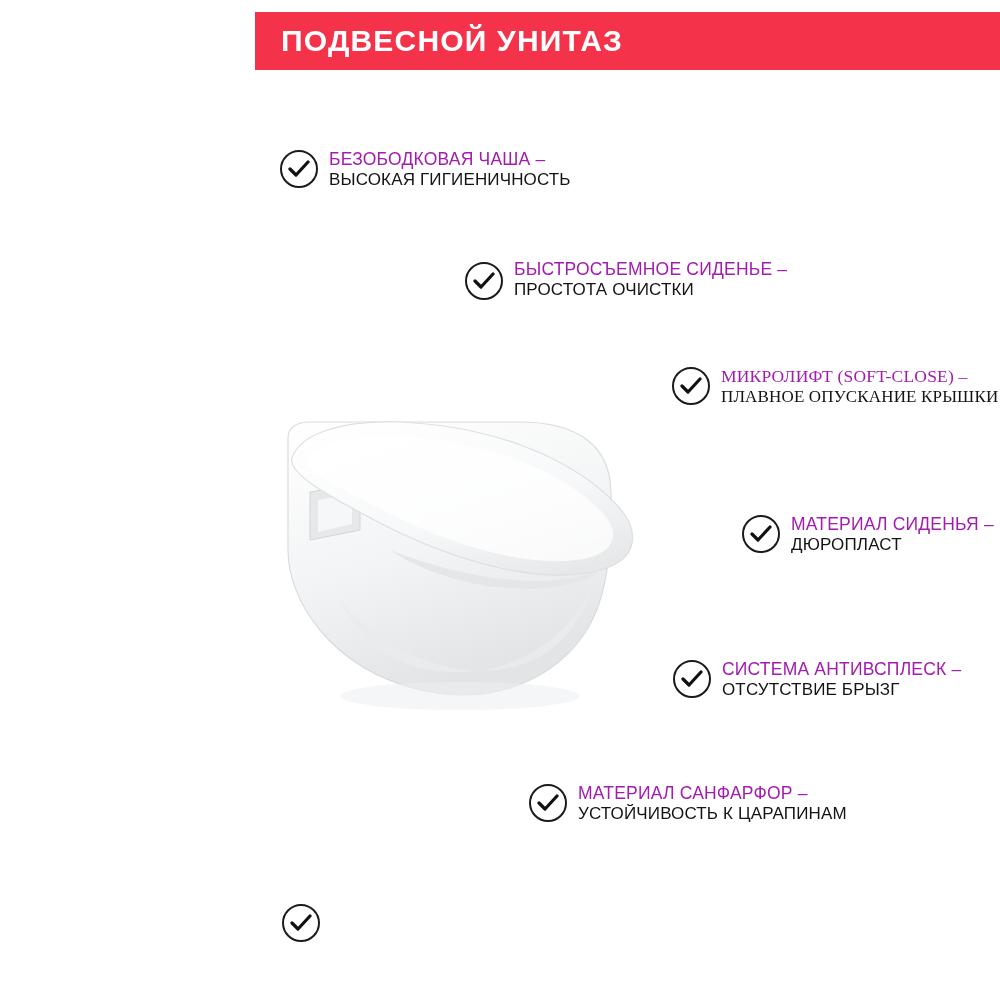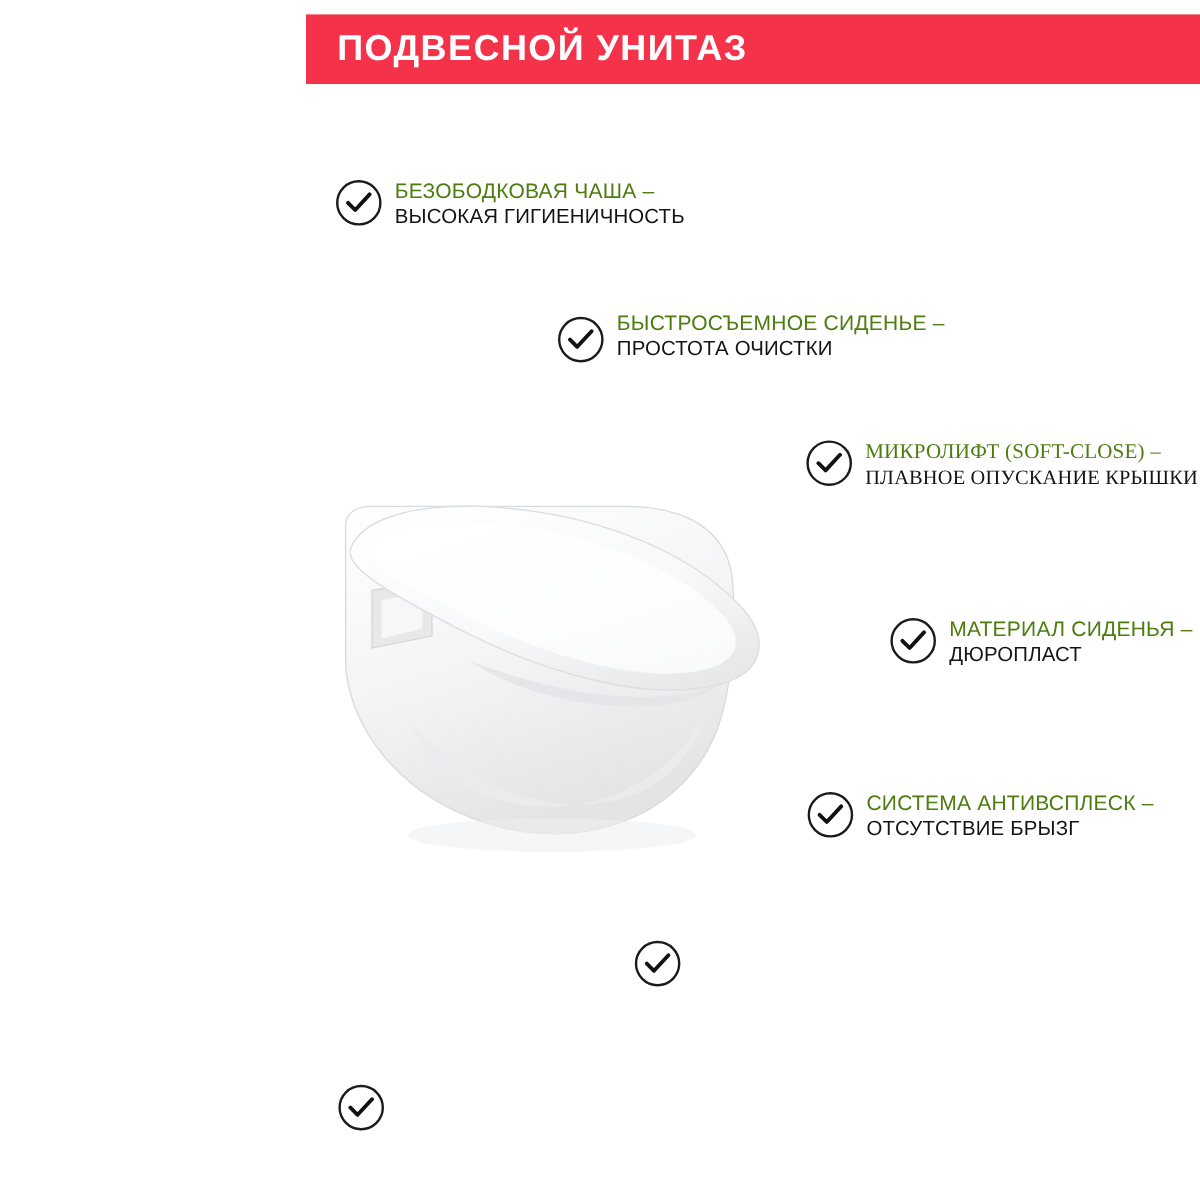--- a/index.html
+++ b/index.html
@@ -77,21 +77,21 @@
     top: 50%;
     transform: translate(-50%, -50%);
   }
   .feature-text {
     margin-left: 11px;
     line-height: 1.18;
     padding-top: 1px;
   }
   .feature-title {
     font-size: 17.5px;
-    color: #4d7c0f;
+    color: #a21caf;
     letter-spacing: 0.2px;
     white-space: nowrap;
   }
   .feature-sub {
     font-size: 17px;
     color: #141414;
     letter-spacing: 0.15px;
     white-space: nowrap;
     margin-top: 2px;
   }
@@ -223,20 +223,24 @@
         <span class="feature-sub">ОТСУТСТВИЕ БРЫЗГ</span>
       </span>
     </div>
 
     <div class="feature f5">
       <span class="check-badge">
         <svg width="22" height="18" viewBox="0 0 22 18">
             <path d="M2 9 L8 15 L20 2" fill="none" stroke="#111111" stroke-width="3.2" stroke-linecap="round" stroke-linejoin="round"></path>
           </svg>
       </span>
+      <span class="feature-text">
+        <span class="feature-title">МАТЕРИАЛ САНФАРФОР –</span><br>
+        <span class="feature-sub">УСТОЙЧИВОСТЬ К ЦАРАПИНАМ</span>
+      </span>
     </div>
 
     <div class="feature f6">
       <span class="check-badge">
         <svg width="22" height="18" viewBox="0 0 22 18">
             <path d="M2 9 L8 15 L20 2" fill="none" stroke="#111111" stroke-width="3.2" stroke-linecap="round" stroke-linejoin="round"></path>
           </svg>
       </span>
     </div>
 

